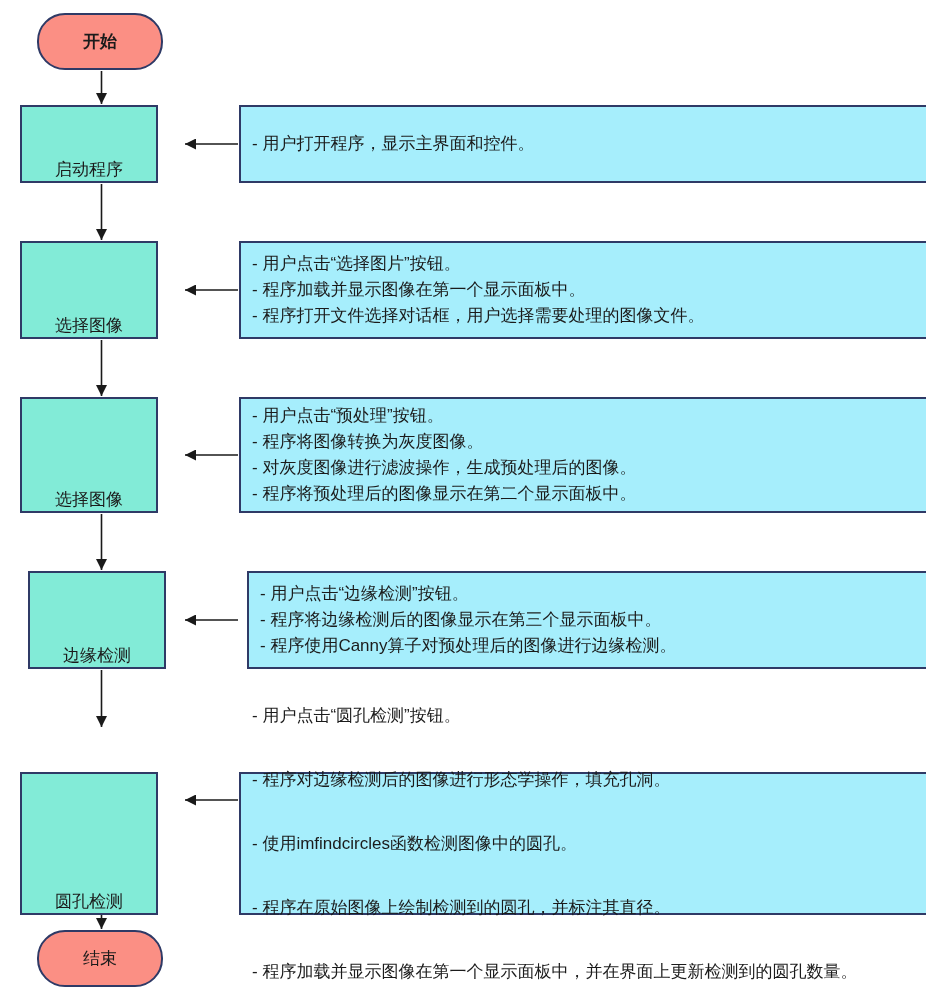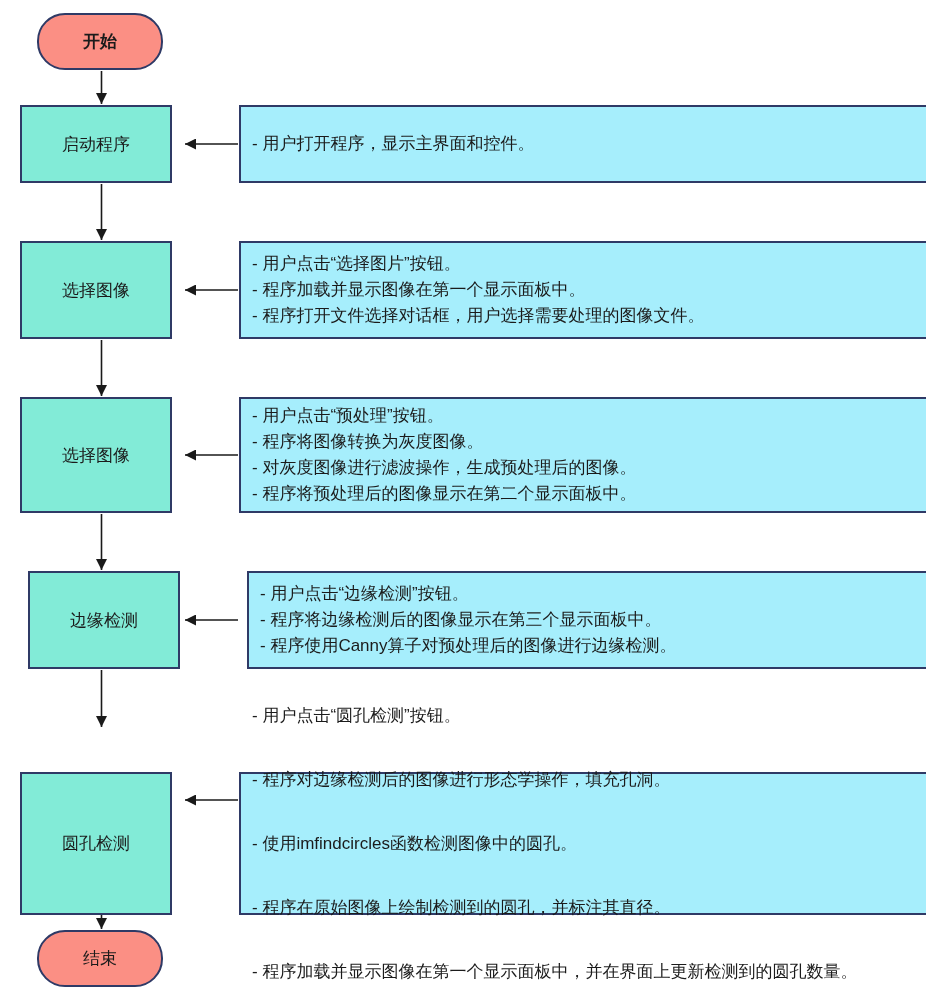--- a/index.html
+++ b/index.html
@@ -43,22 +43,23 @@
   }
   .terminal {
     left: 37px;
     width: 126px;
     height: 57px;
     background: var(--terminal-fill);
     border-radius: 28px;
   }
   .process {
     left: 20px;
-    width: 152px;
+    width: 138px;
     background: var(--process-fill);
+    align-items: flex-end;
   }
   .note {
     position: absolute;
     z-index: 2;
     left: 239px;
     width: 800px;
     background: var(--note-fill);
     border: 2px solid var(--border);
     display: flex;
     flex-direction: column;

